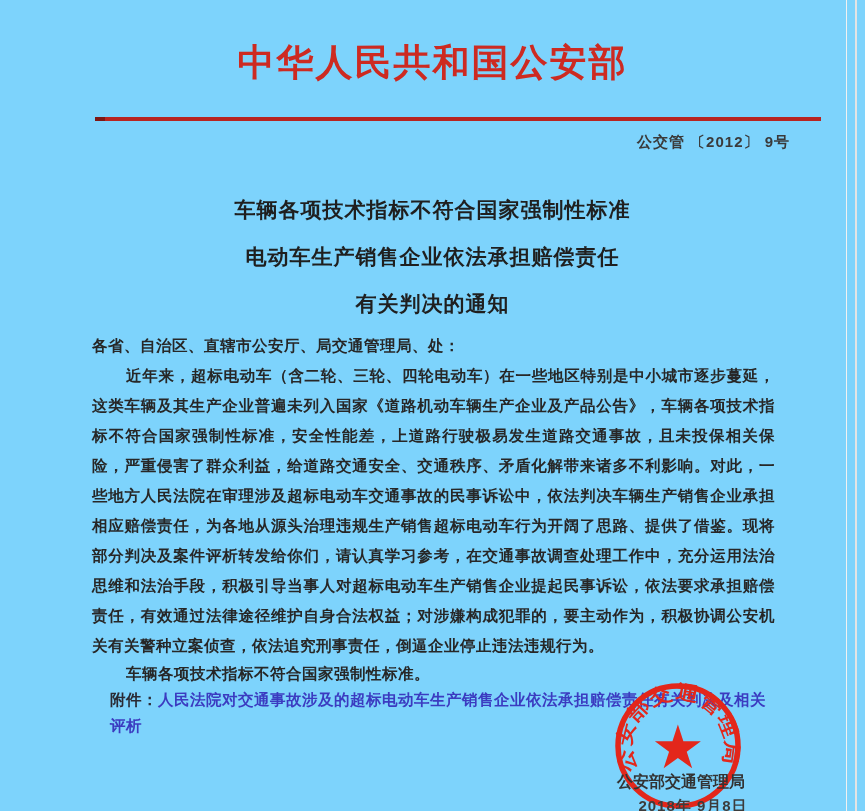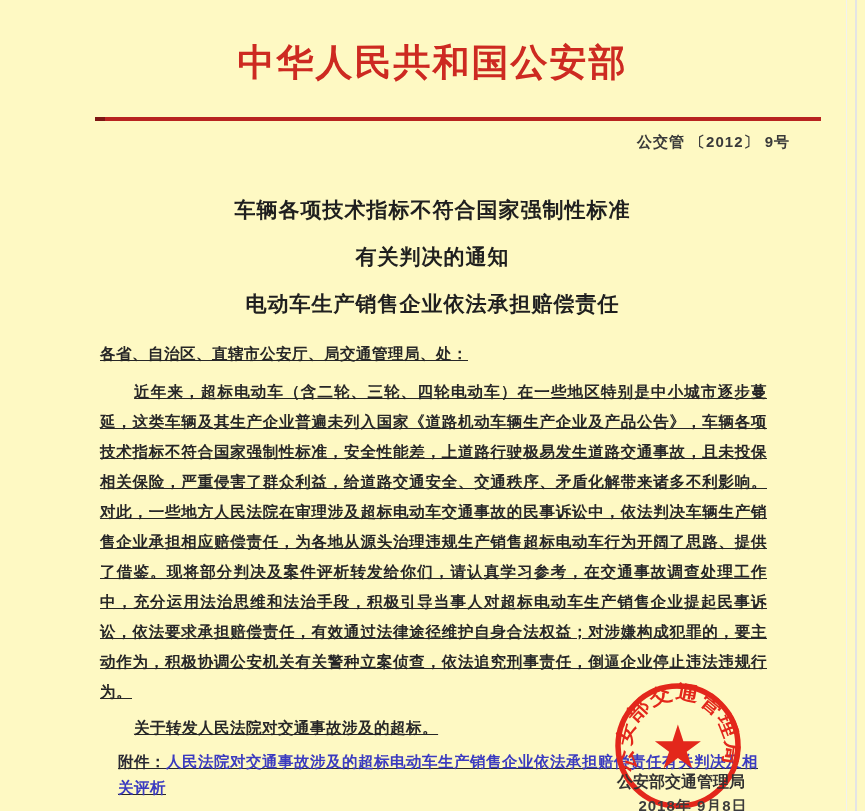--- a/index.html
+++ b/index.html
@@ -1,21 +1,21 @@
 <!DOCTYPE html>
 <html><head>
 <meta charset="utf-8">
 <style>
   html,body{margin:0;padding:0;}
   body{
     width:865px;height:811px;overflow:hidden;position:relative;
     background:#ffffff;
     font-family:"Liberation Sans","DejaVu Sans",sans-serif;
   }
-  .page{position:absolute;inset:0;background:#fef9c3;}
+  .page{position:absolute;inset:0;background:#7dd3fc;}
   
   .edge-line{position:absolute;top:0;height:811px;width:2px;background:#e4e4e4;}
   .edge-line.faint{width:1px;background:#f1f1f1;}
   
   .agency{
     position:absolute;top:38px;left:0;width:100%;text-align:center;
     font-family:"Liberation Serif","DejaVu Serif",serif;
     font-size:37px;font-weight:700;letter-spacing:2px;color:#cd2a21;
   }
   .red-rule{position:absolute;top:117px;left:95px;width:726px;height:4px;background:#b82420;}
@@ -28,21 +28,21 @@
   .doc-title{
     position:absolute;top:186px;left:0;width:100%;text-align:center;
     font-size:21px;font-weight:700;color:#1f1f1f;line-height:47px;letter-spacing:1px;
   }
   
   .body-text{
     position:absolute;left:92px;top:331px;width:683px;
     font-size:15.5px;line-height:30px;color:#272727;font-weight:600;
     text-align:justify;letter-spacing:0.5px;
   }
-  .body-text p{margin:8px;text-decoration:underline;}
+  .body-text p{margin:0;}
   .body-text .indent{text-indent:2.2em;}
   .attachment{
     margin-top:2px;padding-left:18px;line-height:26px;text-align:left;
   }
   .attachment .att-label{color:#2a2a33;}
   .attachment .att-link{color:#3b3bc0;text-decoration:none;cursor:pointer;}
   .short-line{line-height:26px;margin-top:2px;}
   
   .seal{position:absolute;left:610px;top:678px;width:136px;height:136px;z-index:1;}
   .sig-org{
@@ -63,28 +63,28 @@
   <div class="edge-line" style="left:855px;"></div>
 
   <div class="agency">中华人民共和国公安部</div>
 
   <div class="red-rule"></div>
 
   <div class="doc-number">公交管 〔2012〕 9号</div>
 
   <div class="doc-title">
     <div>车辆各项技术指标不符合国家强制性标准</div>
+    <div>电动车生产销售企业依法承担赔偿责任</div>
     <div>有关判决的通知</div>
-    <div>电动车生产销售企业依法承担赔偿责任</div>
   </div>
 
   <div class="body-text">
     <p>各省、自治区、直辖市公安厅、局交通管理局、处：</p>
     <p class="indent">近年来，超标电动车（含二轮、三轮、四轮电动车）在一些地区特别是中小城市逐步蔓延，这类车辆及其生产企业普遍未列入国家《道路机动车辆生产企业及产品公告》，车辆各项技术指标不符合国家强制性标准，安全性能差，上道路行驶极易发生道路交通事故，且未投保相关保险，严重侵害了群众利益，给道路交通安全、交通秩序、矛盾化解带来诸多不利影响。对此，一些地方人民法院在审理涉及超标电动车交通事故的民事诉讼中，依法判决车辆生产销售企业承担相应赔偿责任，为各地从源头治理违规生产销售超标电动车行为开阔了思路、提供了借鉴。现将部分判决及案件评析转发给你们，请认真学习参考，在交通事故调查处理工作中，充分运用法治思维和法治手段，积极引导当事人对超标电动车生产销售企业提起民事诉讼，依法要求承担赔偿责任，有效通过法律途径维护自身合法权益；对涉嫌构成犯罪的，要主动作为，积极协调公安机关有关警种立案侦查，依法追究刑事责任，倒逼企业停止违法违规行为。</p>
-    <p class="indent short-line">关于转发人民法院对交通事故涉及的超标。</p>
+    <p class="indent short-line">车辆各项技术指标不符合国家强制性标准。</p>
     <p class="attachment"><span class="att-label">附件：</span><a class="att-link">人民法院对交通事故涉及的超标电动车生产销售企业依法承担赔偿责任有关判决及相关评析</a></p>
   </div>
 
   <svg class="seal" viewBox="0 0 136 136">
     <circle cx="68" cy="68" r="60" fill="none" stroke="#e3271b" stroke-width="5.5"></circle>
     <path id="sealArc" d="M 27.3,91.5 A 47,47 0 1 1 108.7,91.5" fill="none"></path>
     <text font-size="19" fill="#e3271b" font-weight="700" letter-spacing="1">
       <textPath href="#sealArc" startOffset="0" textLength="190" lengthAdjust="spacingAndGlyphs">公安部交通管理局</textPath>
     </text>
     <text x="68" y="90" text-anchor="middle" font-size="60" fill="#e3271b">★</text>

